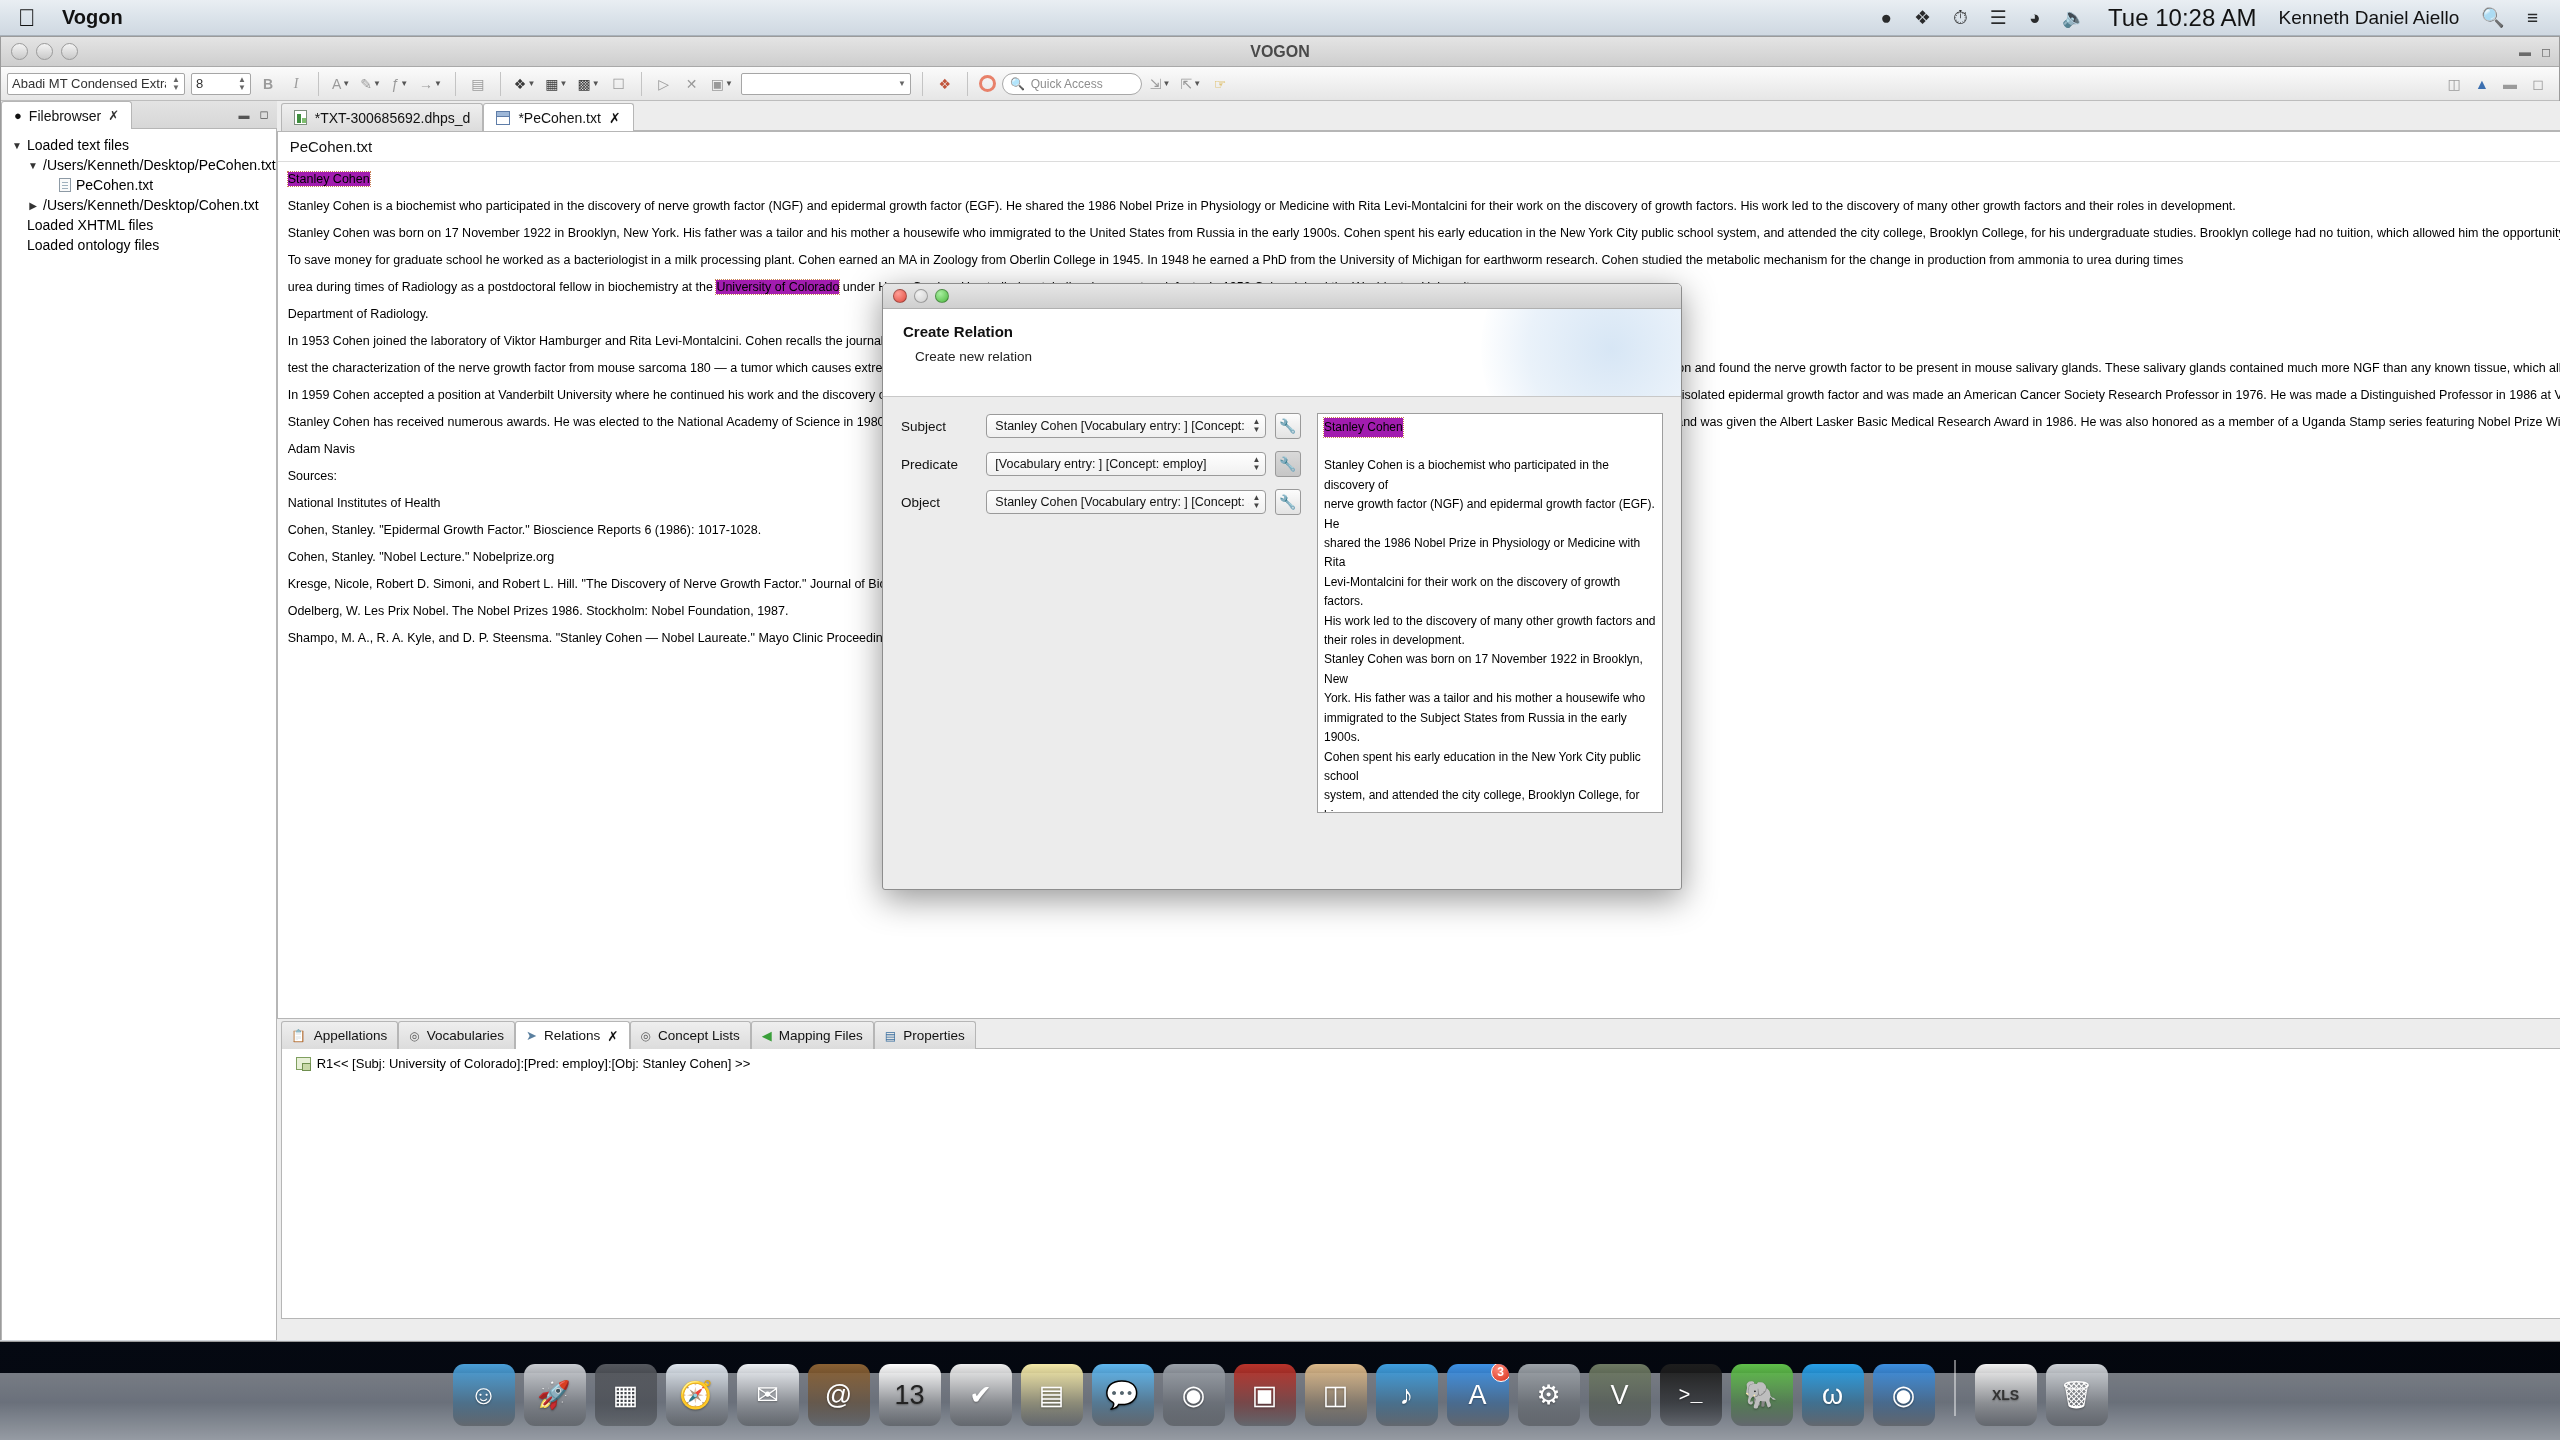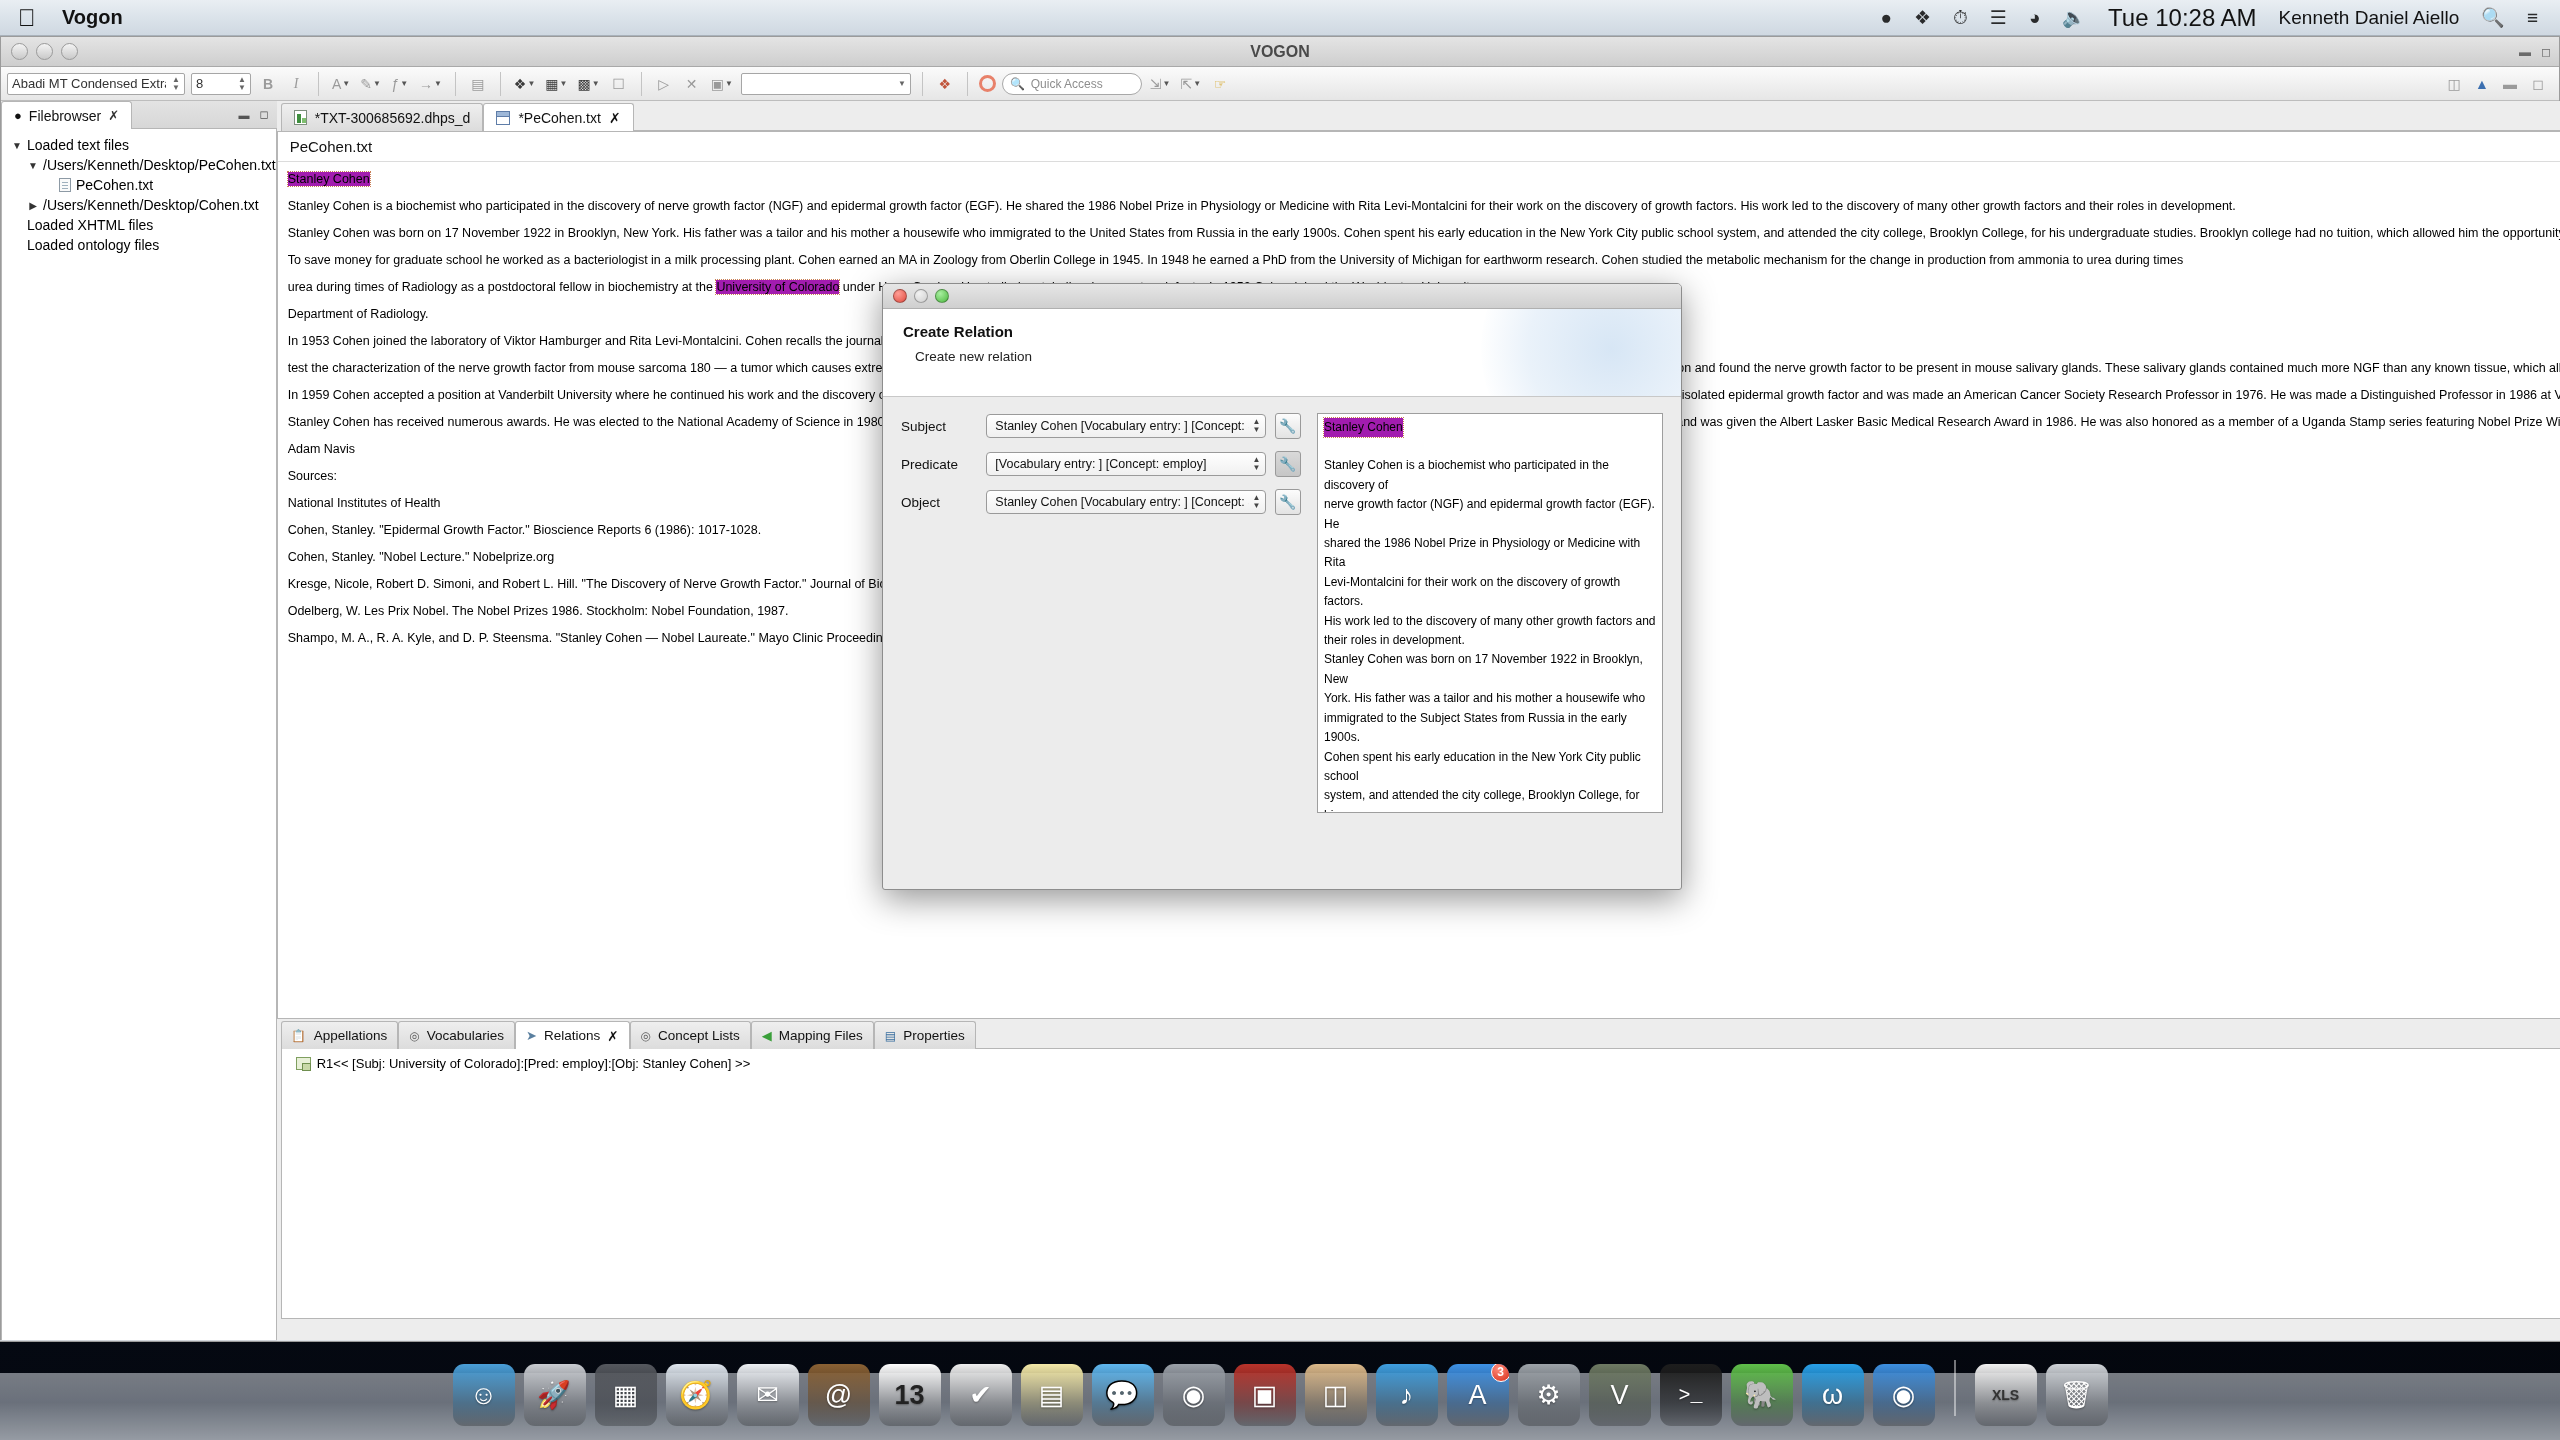--- a/index.html
+++ b/index.html
@@ -602,21 +602,21 @@
       <div class="dk" style="background: linear-gradient(rgb(223, 230, 238), rgba(0, 0, 0, 0.25));">
         <span style="text-shadow: rgba(0, 0, 0, 0.35) 0px 1px 2px;">🧭</span>
       </div>
       <div class="dk" style="background: linear-gradient(rgb(238, 241, 245), rgba(0, 0, 0, 0.25));">
         <span style="text-shadow: rgba(0, 0, 0, 0.35) 0px 1px 2px;">✉</span>
       </div>
       <div class="dk" style="background: linear-gradient(rgb(138, 97, 52), rgba(0, 0, 0, 0.25));">
         <span style="text-shadow: rgba(0, 0, 0, 0.35) 0px 1px 2px;">@</span>
       </div>
       <div class="dk" style="background: linear-gradient(rgb(255, 255, 255), rgba(0, 0, 0, 0.25));">
-        <span style="text-shadow: rgba(0, 0, 0, 0.35) 0px 1px 2px; color: rgb(34, 34, 34); font-weight: bold; text-align: center;">13</span>
+        <span style="text-shadow: rgba(0, 0, 0, 0.35) 0px 1px 2px; color: rgb(34, 34, 34); font-weight: normal; text-align: center;">13</span>
       </div>
       <div class="dk" style="background: linear-gradient(rgb(239, 239, 239), rgba(0, 0, 0, 0.25));">
         <span style="text-shadow: rgba(0, 0, 0, 0.35) 0px 1px 2px;">✔</span>
       </div>
       <div class="dk" style="background: linear-gradient(rgb(244, 233, 168), rgba(0, 0, 0, 0.25));">
         <span style="text-shadow: rgba(0, 0, 0, 0.35) 0px 1px 2px;">▤</span>
       </div>
       <div class="dk" style="background: linear-gradient(rgb(95, 183, 239), rgba(0, 0, 0, 0.25));">
         <span style="text-shadow: rgba(0, 0, 0, 0.35) 0px 1px 2px;">💬</span>
       </div>

